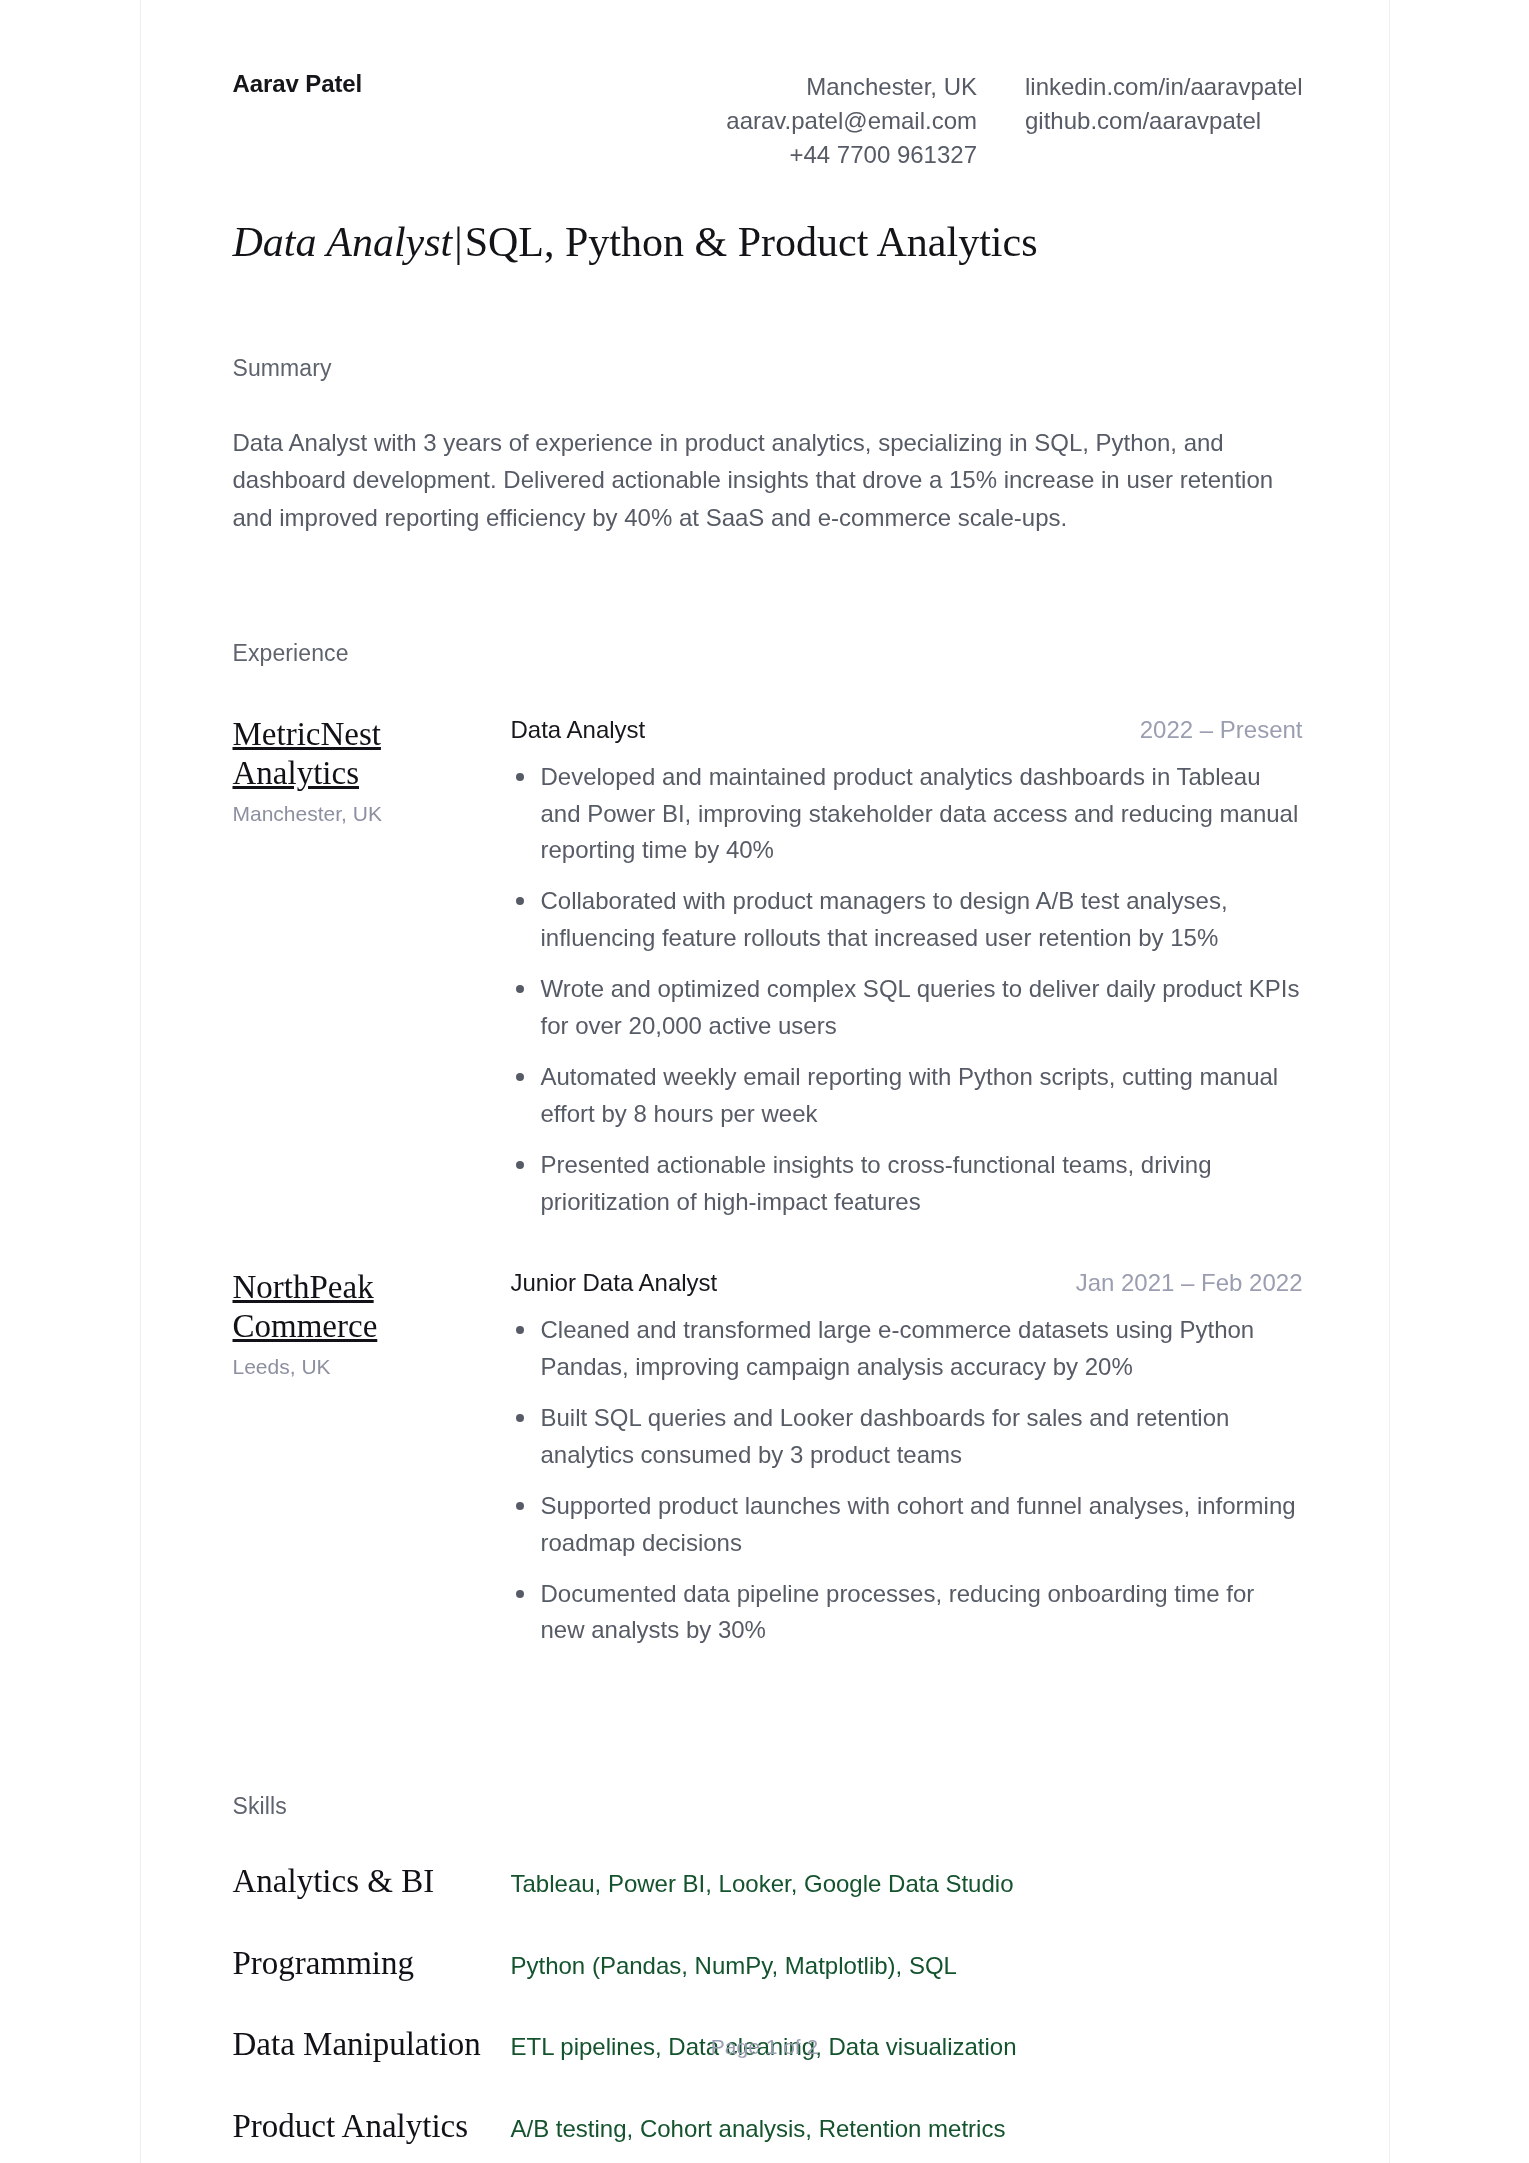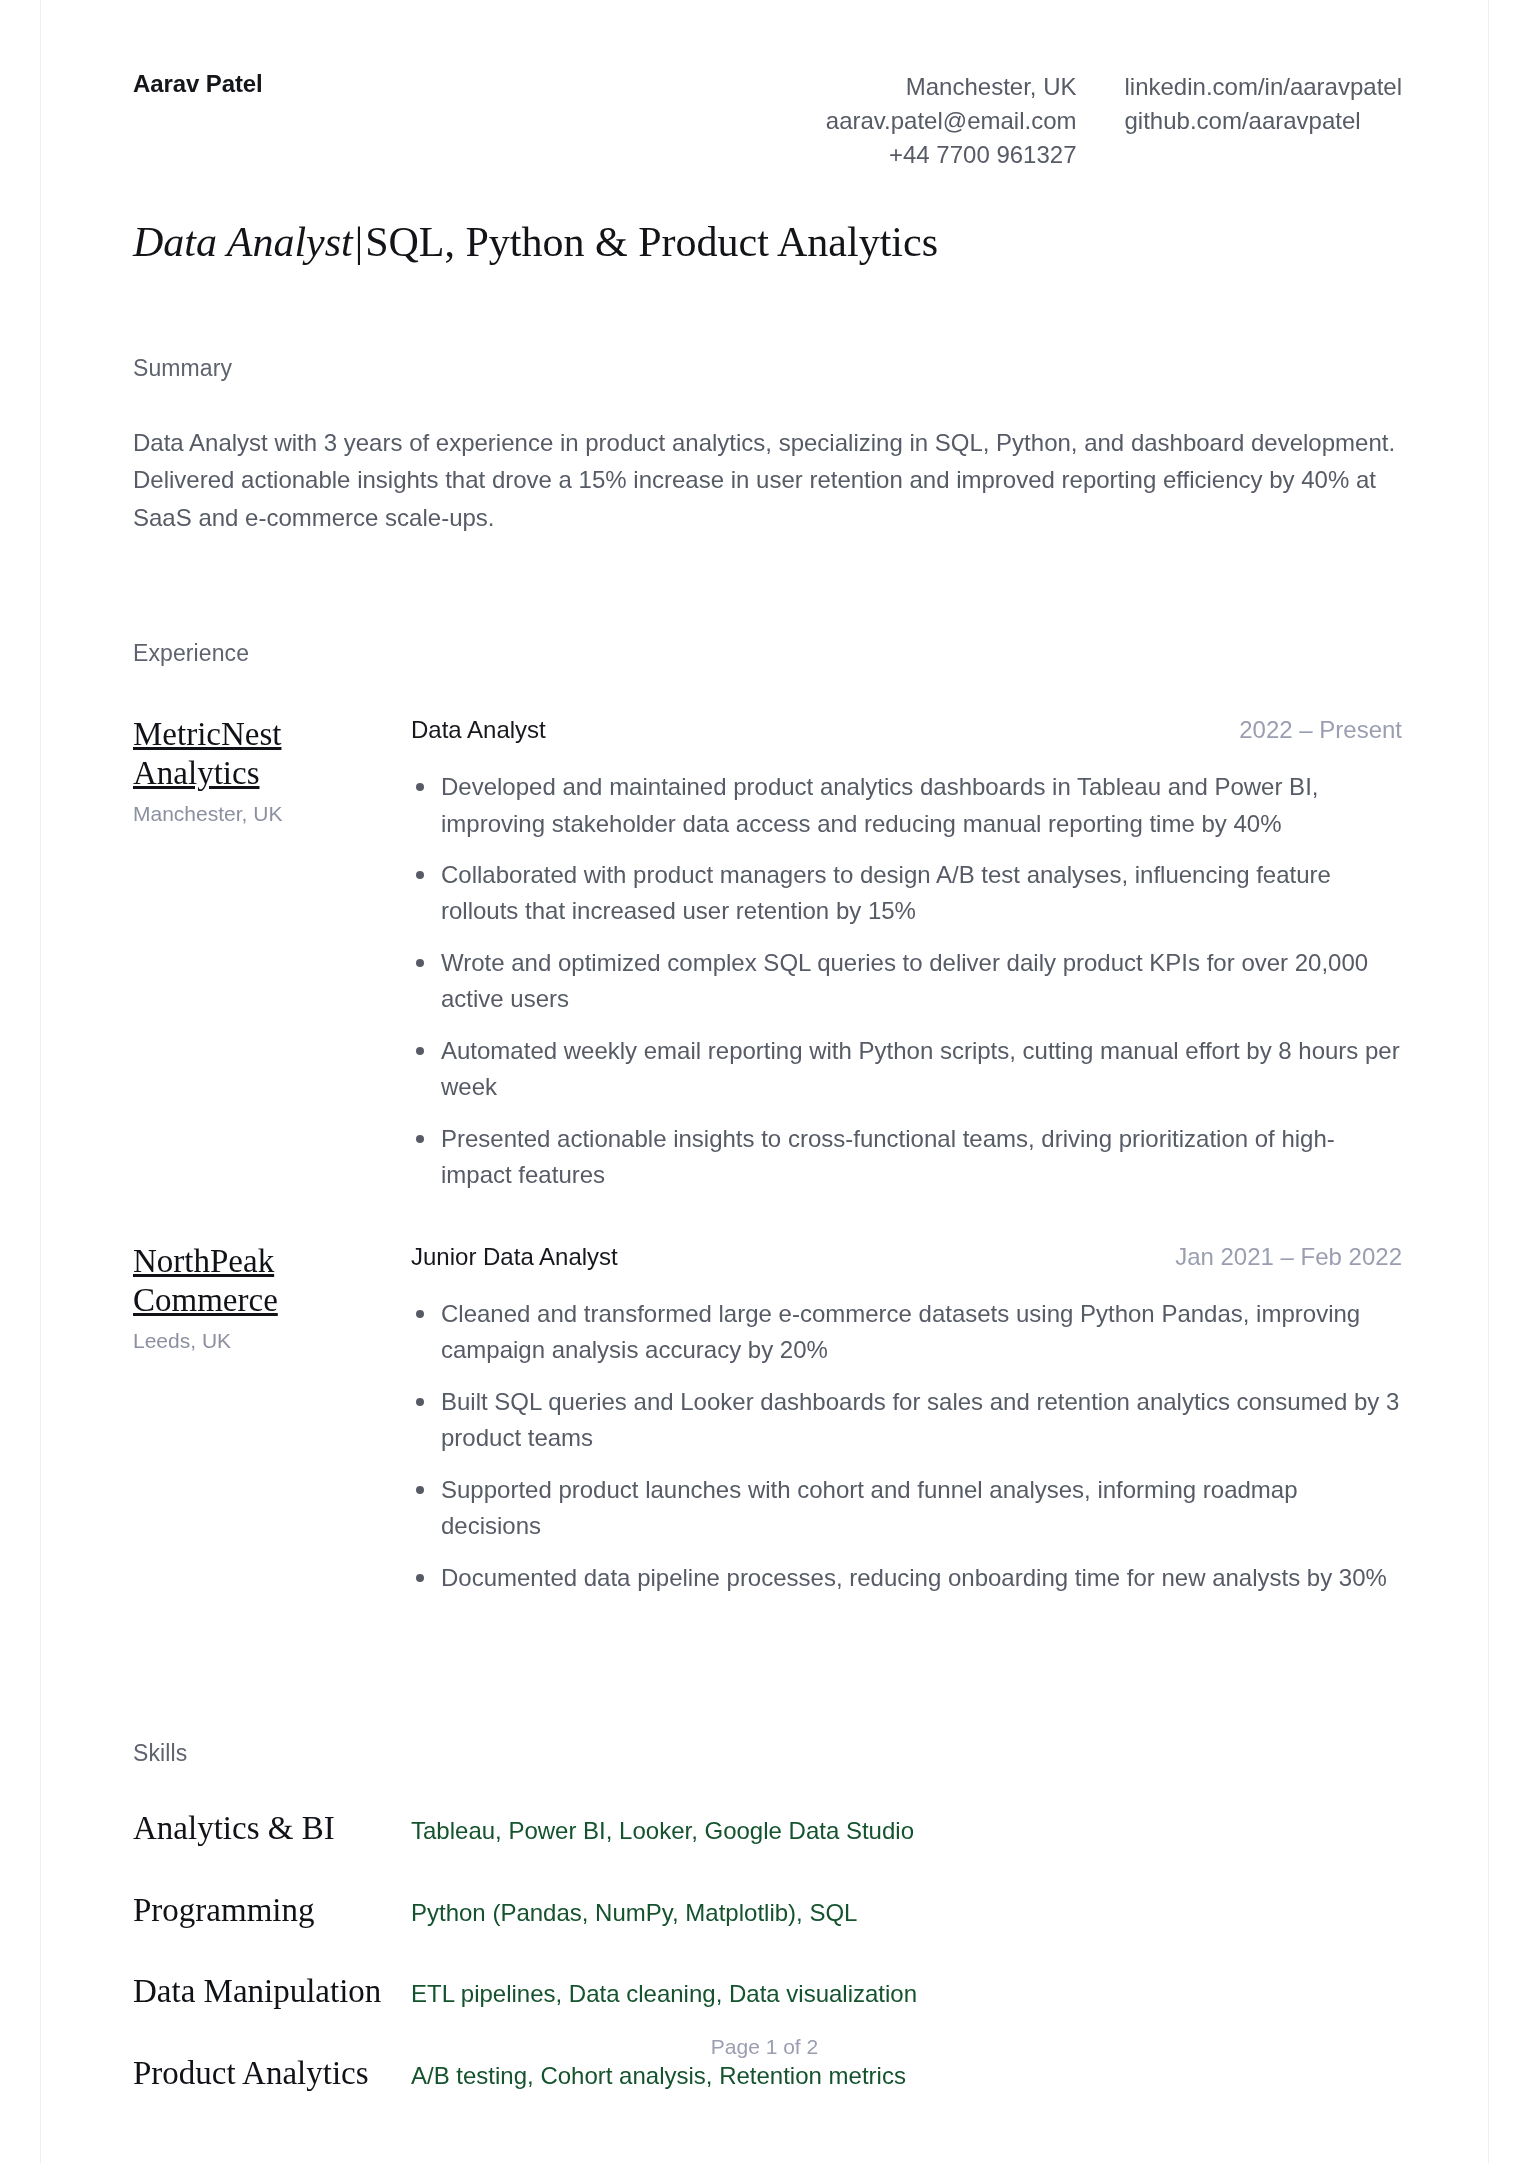--- a/index.html
+++ b/index.html
@@ -6,21 +6,21 @@
     margin: 0;
     padding: 0;
     background: #ffffff;
   }
   body {
     font-family: "Liberation Sans", sans-serif;
     -webkit-font-smoothing: antialiased;
   }
   .page {
     position: relative;
-    width: 1449px;
+    width: 1250px;
     min-height: 2163px;
     box-sizing: border-box;
     background: #ffffff;
     margin: 0 auto;
     padding: 62px 86px 0 92px;
     border-left: 1px solid #f0f0f2;
     border-right: 1px solid #f0f0f2;
   }
 
   
@@ -129,21 +129,21 @@
     line-height: 1.25;
   }
   .role-dates {
     font-size: 24px;
     color: #9a9eb0;
     line-height: 1.25;
     white-space: nowrap;
   }
   ul.bullets {
     list-style: none;
-    margin: 24px 0 0 0;
+    margin: 14px 0 0 0;
     padding: 0;
   }
   ul.bullets li {
     position: relative;
     padding-left: 30px;
     margin-top: 15px;
     font-size: 24px;
     line-height: 1.52;
     color: #565b66;
   }

